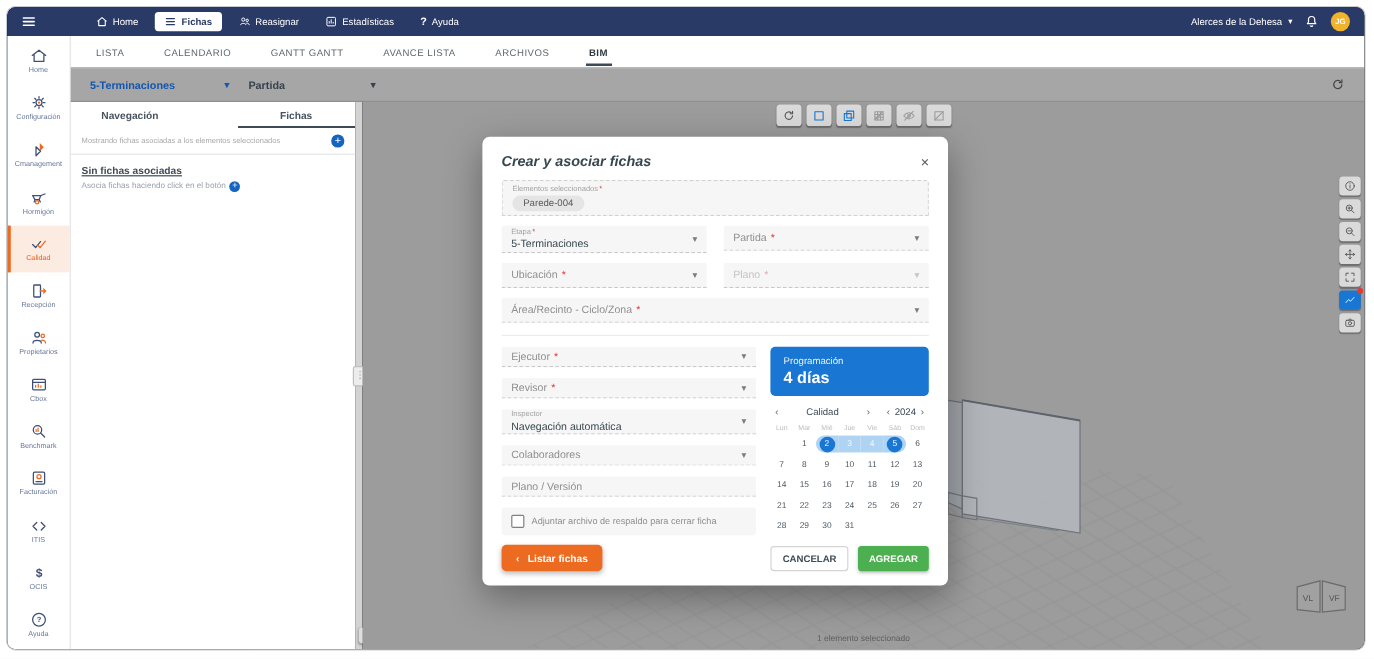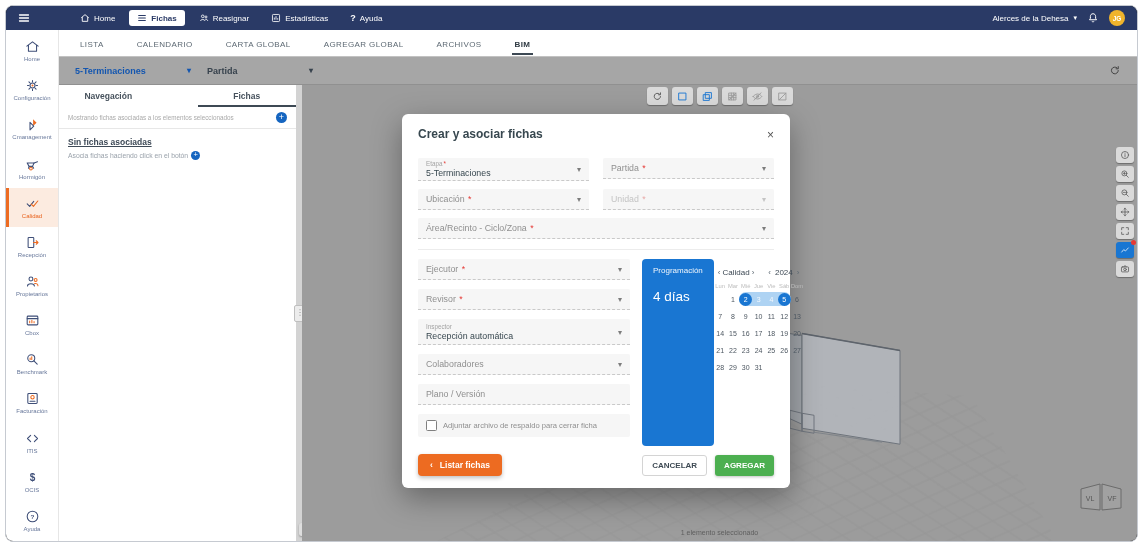--- a/index.html
+++ b/index.html
@@ -78,47 +78,47 @@
   .rt-btn svg{width:10px;height:10px;fill:none;stroke:#555;stroke-width:1.8;stroke-linecap:round;stroke-linejoin:round;}
   .rt-btn.blue{background:#1976d2;}
   .rt-btn.blue svg{stroke:#fff;}
   .rt-btn.blue::after{content:"";position:absolute;top:-2px;right:-2px;width:5px;height:5px;border-radius:50%;background:#e53935;}
   .status{position:absolute;bottom:5px;left:50%;transform:translateX(-50%);font-size:7px;color:#5e5e5e;}
   .viewcube{position:absolute;right:12px;bottom:26px;}
   
   .modal{position:absolute;left:396px;top:108px;width:388px;height:374px;box-sizing:border-box;
     background:#fff;border-radius:6px;box-shadow:0 10px 30px rgba(0,0,0,.35);
     padding:13px 16px 12px;display:flex;flex-direction:column;z-index:20;}
-  .m-head{display:flex;align-items:flex-end;margin-bottom:9px;}
+  .m-head{display:flex;align-items:flex-end;margin-bottom:9px;font-style:italic;}
   .m-title{font-size:12px;font-weight:bold;color:#37474f;}
   .m-close{margin-left:auto;font-size:12px;color:#555;line-height:1;}
   .field{position:relative;background:#f6f6f6;border-bottom:1px dashed #c9c9c9;border-radius:2px 2px 0 0;
     padding:0 8px;box-sizing:border-box;}
   .field.tall{height:23px;display:flex;flex-direction:column;justify-content:center;gap:1px;}
   .field.line{height:21px;display:flex;align-items:center;}
   .field.chipf{height:30px;display:flex;flex-direction:column;justify-content:center;gap:2px;padding:3px 8px;}
   .flabel{font-size:6.3px;color:#a3a3a3;}
   .req{color:#e53935;font-style:normal;margin-left:1px;}
   .fvalue{font-size:8.8px;color:#37474f;}
   .fph{font-size:8.8px;color:#8f8f8f;}
   .field .caret{position:absolute;right:8px;top:50%;transform:translateY(-50%);font-size:8px;color:#7d7d7d;}
   .field.disabled .fph,.field.disabled .caret{color:#c4c4c4;}
   .chip{display:inline-block;background:#e5e5e5;border-radius:9px;padding:2px 9px;font-size:8px;color:#5a5a5a;align-self:flex-start;}
   .frow{display:flex;gap:14px;margin-top:8px;}
   .frow .field{flex:1;}
   .mdivider{border:none;border-top:1px solid #ececec;margin:10px 0 9px;}
   .mcols{display:flex;gap:12px;flex:1;min-height:0;}
   .mleft{flex:0 0 212px;display:flex;flex-direction:column;gap:9px;}
-  .mright{flex:1;display:flex;flex-direction:row;min-width:0;}
+  .mright{flex:1;display:flex;flex-direction:column;min-width:0;}
   .checkrow{display:flex;align-items:center;gap:6px;background:#f6f6f6;border-radius:2px;padding:6px 8px;}
   .checkbox{width:9px;height:9px;border:1px solid #808080;border-radius:1.5px;background:#fff;flex:0 0 auto;}
   .checkrow span{font-size:7.6px;color:#8f8f8f;}
   .sched{background:#1976d2;border-radius:4px;padding:7px 11px 8px;color:#fff;}
   .sched .t{font-size:8px;opacity:.92;}
-  .sched .d{font-size:13.5px;font-weight:normal;margin-top:14px;}
+  .sched .d{font-size:13.5px;font-weight:bold;margin-top:2px;}
   .cal{margin-top:9px;}
   .cal-head{display:flex;align-items:center;font-size:8px;color:#3e4a55;padding:0 2px;}
   .cal-head .nav{color:#5d6973;font-size:8px;padding:0 2px;}
   .cal-head .mon{flex:1;text-align:center;}
   .cal-head .yr{margin:0 2px;}
   .cal-grid{display:grid;grid-template-columns:repeat(7,1fr);margin-top:6px;row-gap:3px;}
   .wd{font-size:5.8px;color:#bcbcbc;text-align:center;}
   .day{height:14px;display:flex;align-items:center;justify-content:center;font-size:7px;color:#4d5761;}
   .day.band{background:#aed3f3;color:#f4f9fe;}
   .day.bstart{border-radius:7px 0 0 7px;}
@@ -286,22 +286,22 @@
             <text x="12" y="15.5" text-anchor="middle" font-size="10">?</text>
           </svg>
         <span class="lbl">Ayuda</span>
       </div>
     </div>
 
     <div class="content">
       <div class="tabrow">
         <span class="tab">LISTA</span>
         <span class="tab">CALENDARIO</span>
-        <span class="tab">CARTA GLOBAL</span>
-        <span class="tab">AGREGAR GLOBAL</span>
+        <span class="tab">GANTT GANTT</span>
+        <span class="tab">AVANCE LISTA</span>
         <span class="tab">ARCHIVOS</span>
         <span class="tab active">BIM</span>
       </div>
 
       <div class="strip">
         <div class="strip-dd etapa">
           <span>5-Terminaciones</span>
           <span class="caret">▾</span>
         </div>
         <div class="strip-dd partida">
@@ -462,40 +462,44 @@
       </div>
     </div>
   </div>
 
   <div class="modal">
     <div class="m-head">
       <span class="m-title">Crear y asociar fichas</span>
       <span class="m-close">×</span>
     </div>
 
+    <div class="field chipf" style="border:1px dashed #d2d2d2;">
+      <div class="flabel"><span>Elementos seleccionados</span><em class="req">*</em></div>
+      <span class="chip">Parede-004</span>
+    </div>
 
     <div class="frow">
       <div class="field tall">
         <div class="flabel"><span>Etapa</span><em class="req">*</em></div>
         <div class="fvalue">5-Terminaciones</div>
         <span class="caret">▾</span>
       </div>
       <div class="field line">
         <div class="fph"><span>Partida</span> <em class="req">*</em></div>
         <span class="caret">▾</span>
       </div>
     </div>
 
     <div class="frow">
       <div class="field line">
         <div class="fph"><span>Ubicación</span> <em class="req">*</em></div>
         <span class="caret">▾</span>
       </div>
       <div class="field line disabled">
-        <div class="fph"><span>Unidad</span> <em class="req" style="color:#e8a9a7">*</em></div>
+        <div class="fph"><span>Plano</span> <em class="req" style="color:#e8a9a7">*</em></div>
         <span class="caret">▾</span>
       </div>
     </div>
 
     <div class="frow">
       <div class="field line">
         <div class="fph"><span>Área/Recinto - Ciclo/Zona</span> <em class="req">*</em></div>
         <span class="caret">▾</span>
       </div>
     </div>
@@ -507,21 +511,21 @@
         <div class="field line">
           <div class="fph"><span>Ejecutor</span> <em class="req">*</em></div>
           <span class="caret">▾</span>
         </div>
         <div class="field line">
           <div class="fph"><span>Revisor</span> <em class="req">*</em></div>
           <span class="caret">▾</span>
         </div>
         <div class="field tall" style="height:26px">
           <div class="flabel">Inspector</div>
-          <div class="fvalue">Recepción automática</div>
+          <div class="fvalue">Navegación automática</div>
           <span class="caret">▾</span>
         </div>
         <div class="field line">
           <div class="fph">Colaboradores</div>
           <span class="caret">▾</span>
         </div>
         <div class="field line">
           <div class="fph">Plano / Versión</div>
         </div>
         <div class="checkrow">

